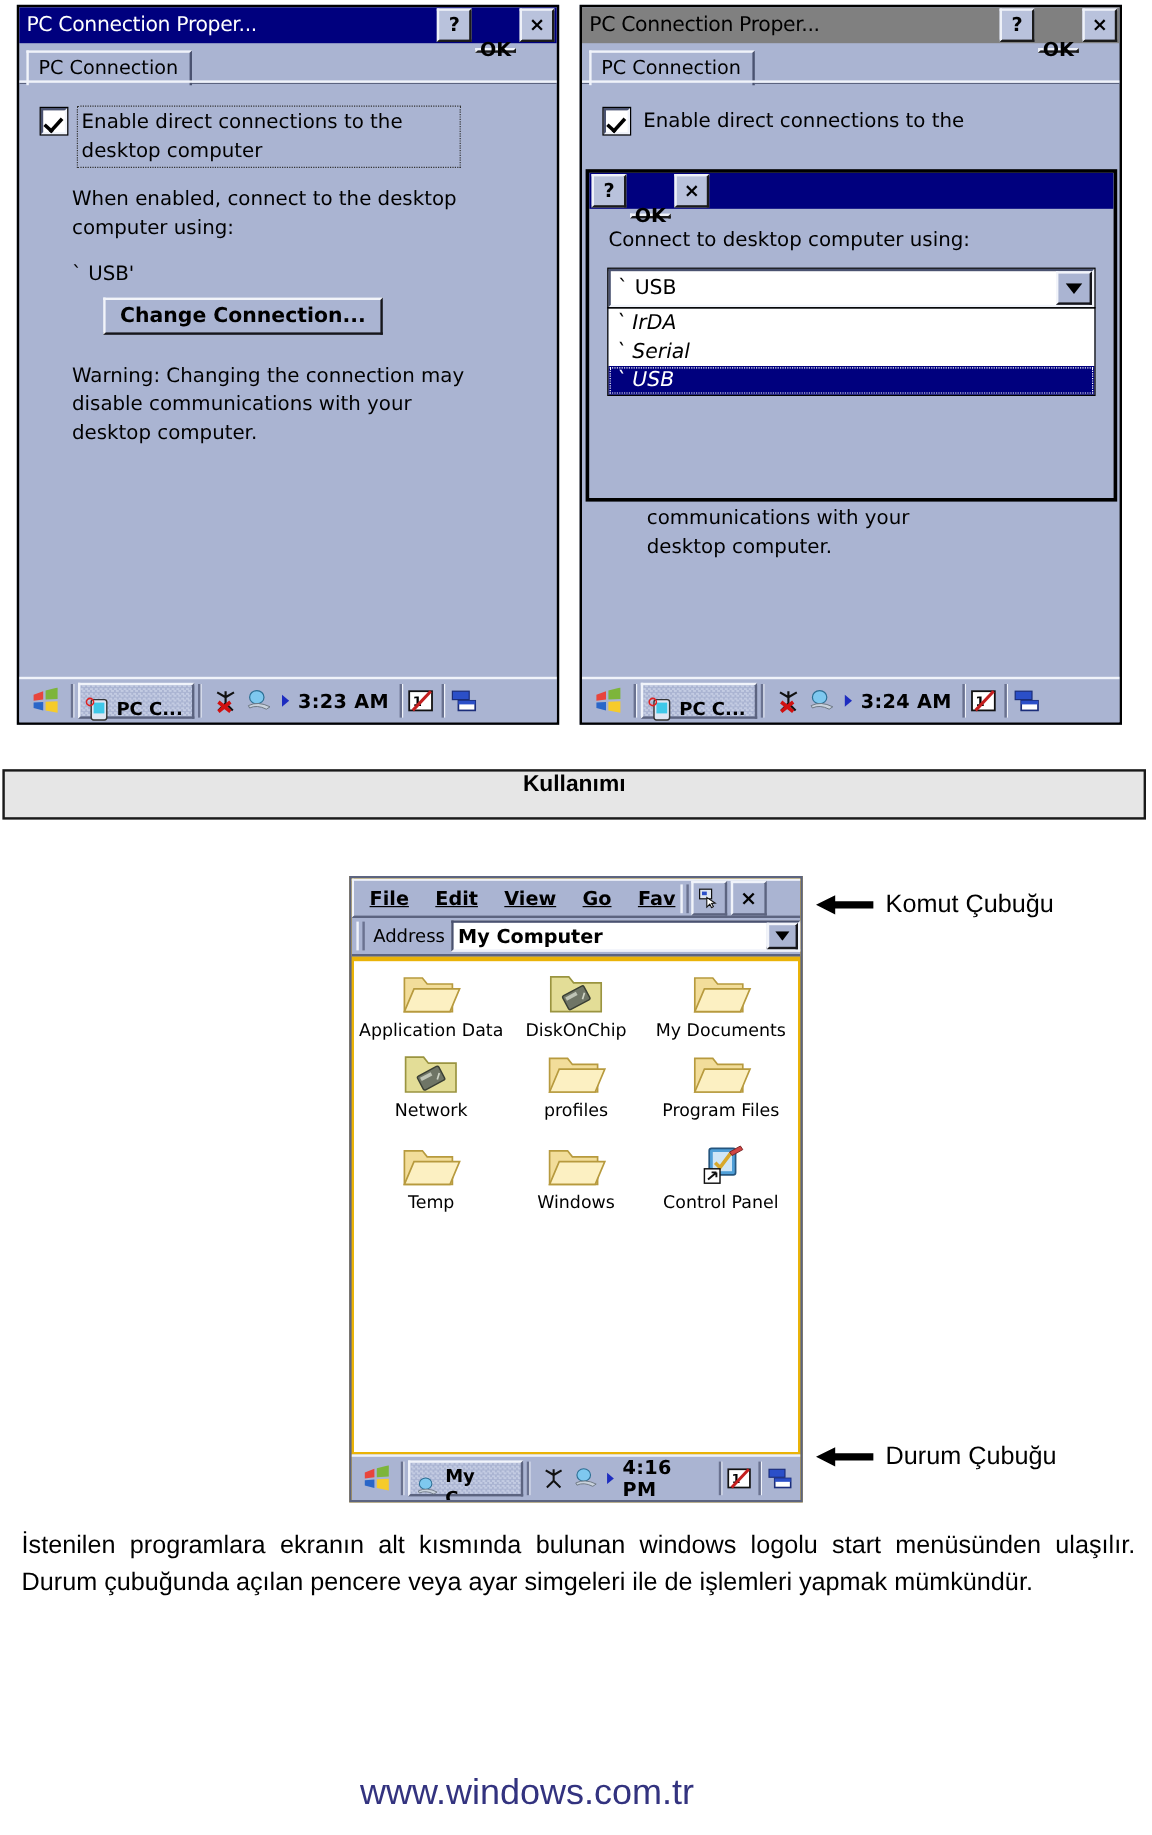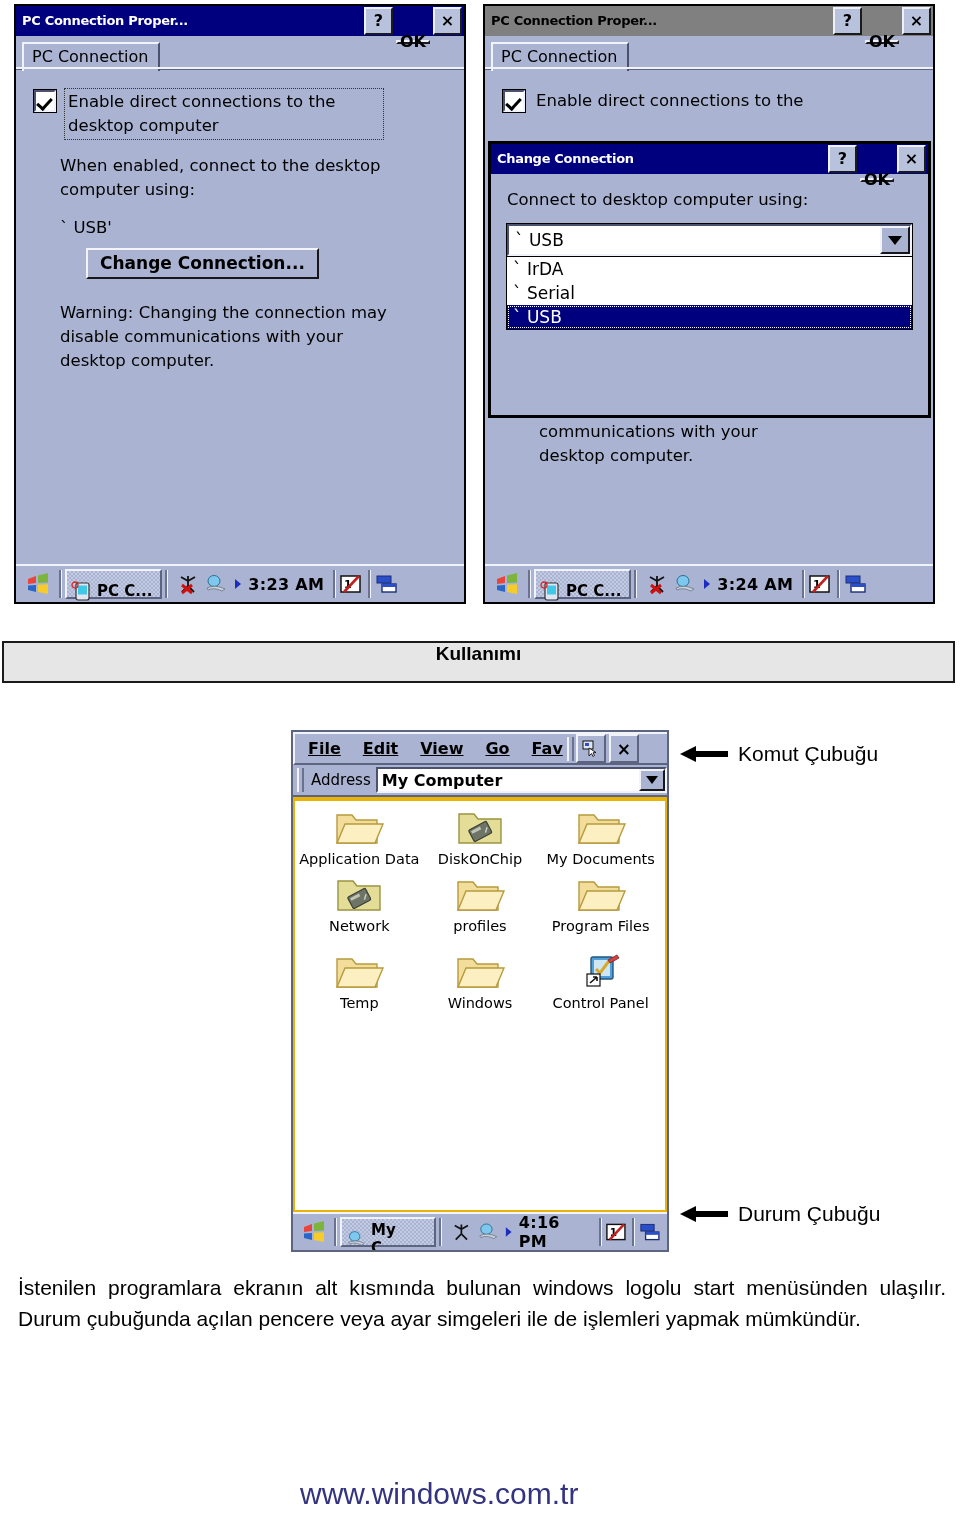--- a/index.html
+++ b/index.html
@@ -25,22 +25,22 @@
     display: flex;
     align-items: stretch;
     padding: 1px 2px;
     gap: 3px;
   }
   .titlebar.active { background: #00007e; }
   .titlebar.inactive { background: #808080; }
   .title-text {
     flex: 1;
     color: #ffffff;
-    font-weight: bold;
-    font-size: 13px;
+    font-weight: normal;
+    font-size: 17px;
     line-height: 28px;
     padding-left: 4px;
     white-space: nowrap;
     overflow: hidden;
     letter-spacing: -0.3px;
   }
   .titlebar.inactive .title-text { color: #000000; }
   .tbtn {
     width: 29px;
     background: #b9c2dc;
@@ -196,20 +196,21 @@
     border-left: 2px solid #f2f4fa;
     border-right: 2px solid #16161b;
     border-bottom: 2px solid #16161b;
     display:flex; align-items:center; justify-content:center;
     cursor: default;
   }
   .dlist {
     background: #ffffff;
     outline: 1px solid #000;
     margin-top: 1px;
+    font-style: italic;
   }
   .dlist div { font-size: 17px; line-height: 24px; padding-left: 6px; color:#000; cursor: default;}
   .dlist div.sel { background:#00007e; color:#fff; outline:1px dotted #fff; outline-offset:-2px;}
 
   
   .band {
     position: absolute;
     background: #e6e6e6;
     border: 2px solid #1a1a1a;
     display: flex; align-items: flex-start; justify-content: center;
@@ -442,21 +443,20 @@
     <svg width="26" height="22" viewBox="0 0 26 22">
       <rect x="3" y="3" width="14" height="7" fill="#2b4fc8" stroke="#1b2d7a"></rect>
       <rect x="8" y="11" width="14" height="8" fill="#fff" stroke="#1b2d7a" stroke-width="1.4"></rect>
       <rect x="8" y="11" width="14" height="3" fill="#2b4fc8"></rect>
     </svg>
   </div>
 </div>
 
 <div class="wince" style="left:488px; top:141px; width:443px; height:277px; border-width:3px;">
   <div class="titlebar active">
-    <div class="title-text">Change Connection</div>
     <div class="tbtn">?</div>
     <div class="tbtn wide">OK</div>
     <div class="tbtn">×</div>
   </div>
 
   <div style="padding:14px 16px 0 16px;">
     <div class="ptext" style="padding:0;">Connect to desktop computer using:</div>
 
     <div class="combo" style="margin-top:12px;">
       <span class="combo-val">` USB</span>

